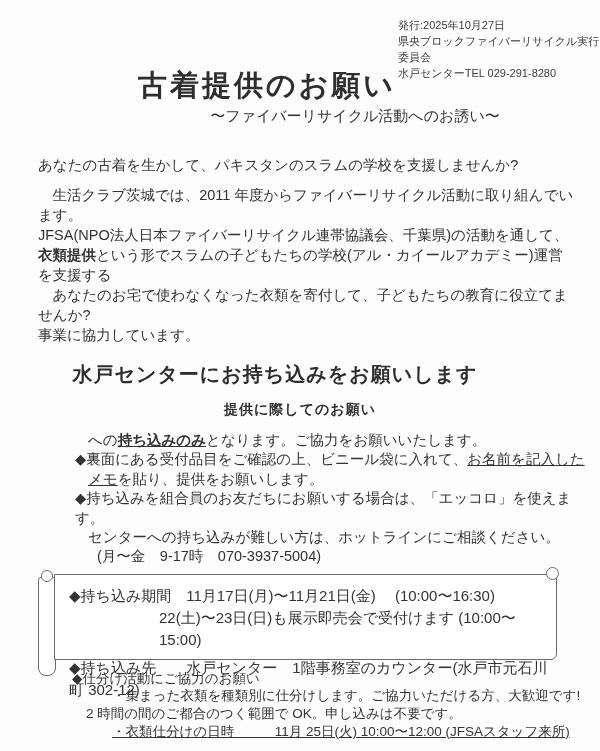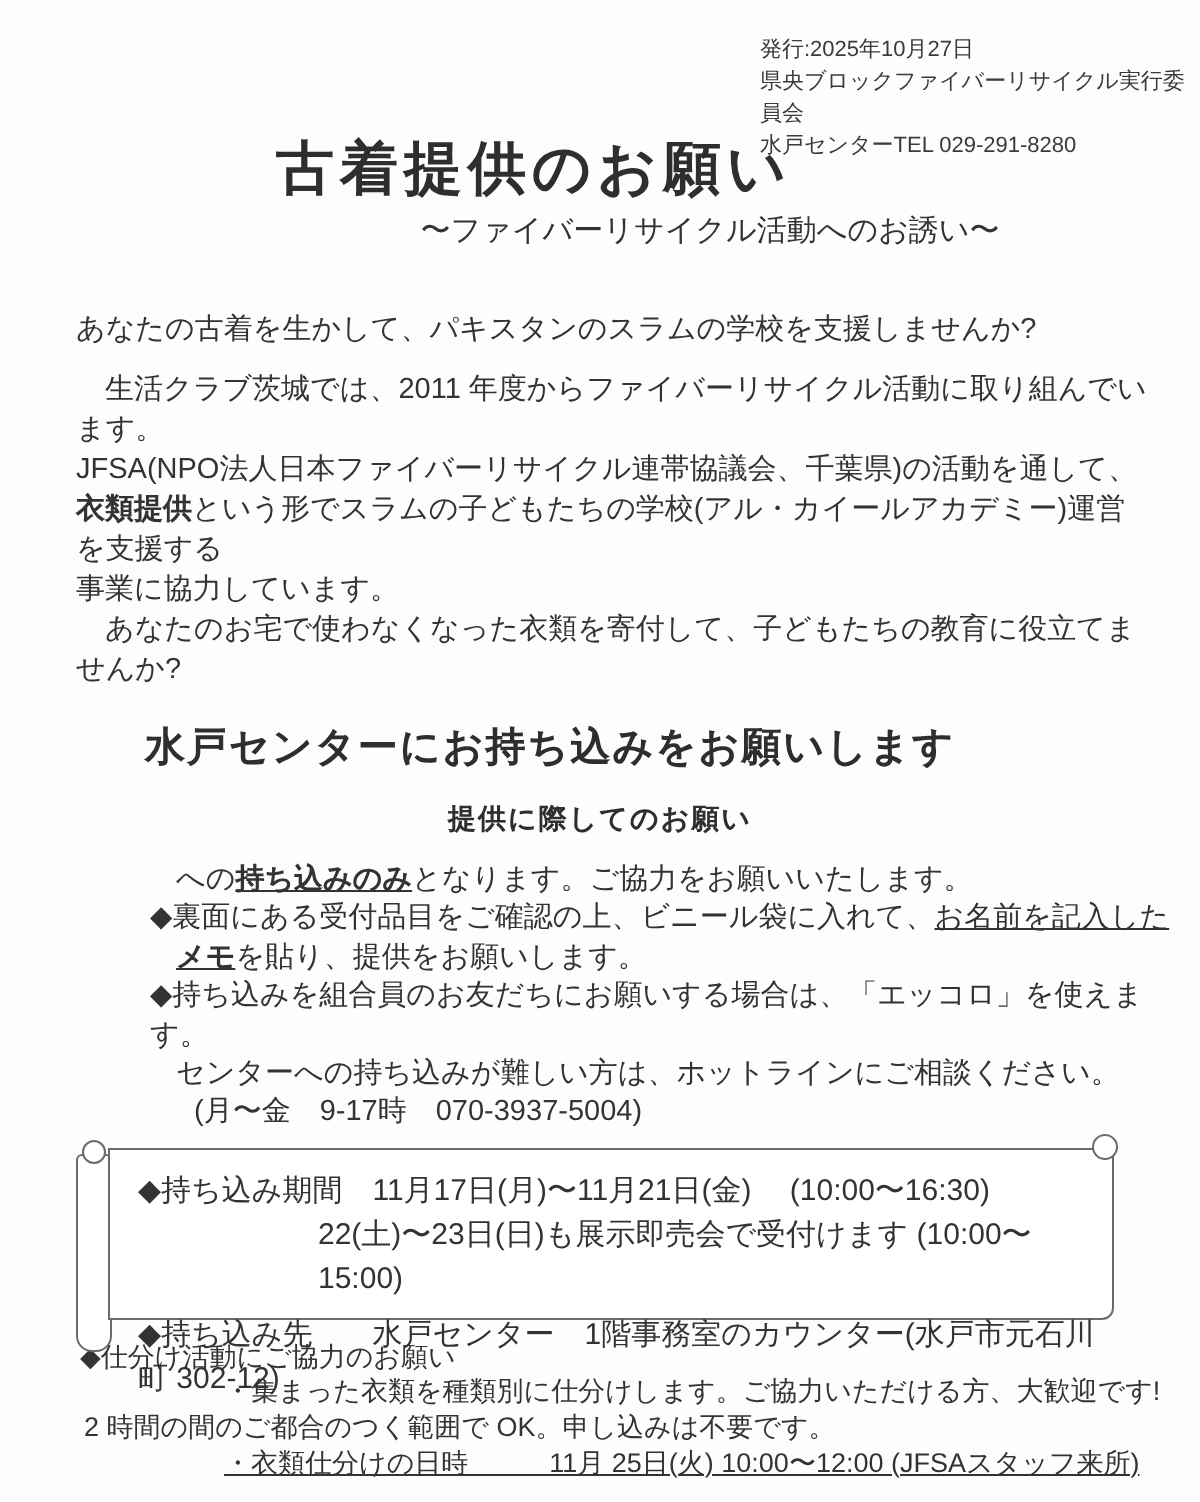--- a/index.html
+++ b/index.html
@@ -5,21 +5,21 @@
   html,body{margin:0;padding:0;}
   body{
     width:600px;height:751px;
     background:#fdfdfd;
     font-family:"Liberation Sans","DejaVu Sans",sans-serif;
     color:#333;
     position:relative;
     overflow:hidden;
   }
   .publisher{
-    position:absolute;top:18px;left:380px;
+    position:absolute;top:18px;left:398px;
     font-size:11px;line-height:1.45;color:#3a3a3a;
   }
   .title{
     margin-top:68px;text-align:center;
     font-size:29px;font-weight:bold;letter-spacing:3px;line-height:34px;
     position:relative;left:-33px;color:#2e2e2e;
   }
   .subtitle{
     margin-top:4px;text-align:center;
     font-size:15px;line-height:20px;
@@ -79,23 +79,23 @@
     border:1.5px solid #6b6b6b;border-radius:50%;
     background:#fff;z-index:3;
   }
   .boxbody .l1{padding-left:14px}
   .boxbody .l2{padding-left:104px}
   .boxbody .l3{padding-left:14px;margin-top:6px}
   .sorting{
     margin-top:9px;
     font-size:13.5px;line-height:17.6px;
   }
-  .pl60{padding-left:40px}
+  .pl60{padding-left:72px}
   .pl72{padding-left:112px}
-  .pl86{padding-left:42px}
+  .pl86{padding-left:86px}
   .ul{text-decoration:underline;}
 </style>
 </head>
 <body>
 
 <div class="page">
 
   <div class="publisher">
     <div>発行:2025年10月27日</div>
     <div>県央ブロックファイバーリサイクル実行委員会</div>
@@ -103,31 +103,31 @@
   </div>
 
   <div class="title">古着提供のお願い</div>
   <div class="subtitle">〜ファイバーリサイクル活動へのお誘い〜</div>
 
   <div class="intro">
     <div class="lead">あなたの古着を生かして、パキスタンのスラムの学校を支援しませんか?</div>
     <div>　生活クラブ茨城では、2011 年度からファイバーリサイクル活動に取り組んでいます。</div>
     <div>JFSA(NPO法人日本ファイバーリサイクル連帯協議会、千葉県)の活動を通して、</div>
     <div><span style="font-weight: bold;">衣類提供</span><span>という形でスラムの子どもたちの学校(アル・カイールアカデミー)運営を支援する</span></div>
+    <div>　あなたのお宅で使わなくなった衣類を寄付して、子どもたちの教育に役立てませんか?</div>
     <div>事業に協力しています。</div>
-    <div>　あなたのお宅で使わなくなった衣類を寄付して、子どもたちの教育に役立てませんか?</div>
   </div>
 
   <div class="h1">水戸センターにお持ち込みをお願いします</div>
   <div class="h2">提供に際してのお願い</div>
 
   <div class="bullets">
     <div class="pl88"><span>への</span><span style="font-weight: bold; text-decoration: underline;">持ち込みのみ</span><span>となります。ご協力をお願いいたします。</span></div>
     <div class="pl75"><span>◆裏面にある受付品目をご確認の上、ビニール袋に入れて、</span><span style="font-weight: normal; text-decoration: underline;">お名前を記入した</span></div>
-    <div class="pl88"><span style="font-weight: bold; text-decoration: underline;">メモ</span><span>を貼り、提供をお願いします。</span></div>
+    <div class="pl88"><span style="font-weight: normal; text-decoration: underline;">メモ</span><span>を貼り、提供をお願いします。</span></div>
     <div class="pl75">◆持ち込みを組合員のお友だちにお願いする場合は、「エッコロ」を使えます。</div>
     <div class="pl88">センターへの持ち込みが難しい方は、ホットラインにご相談ください。</div>
     <div class="pl97">(月〜金　9-17時　070-3937-5004)</div>
   </div>
 
   <div class="scrollbox">
     <div class="roll"></div>
     <div class="curlL"></div>
     <div class="boxbody">
       <div class="l1">◆持ち込み期間　11月17日(月)〜11月21日(金)　 (10:00〜16:30)</div>

